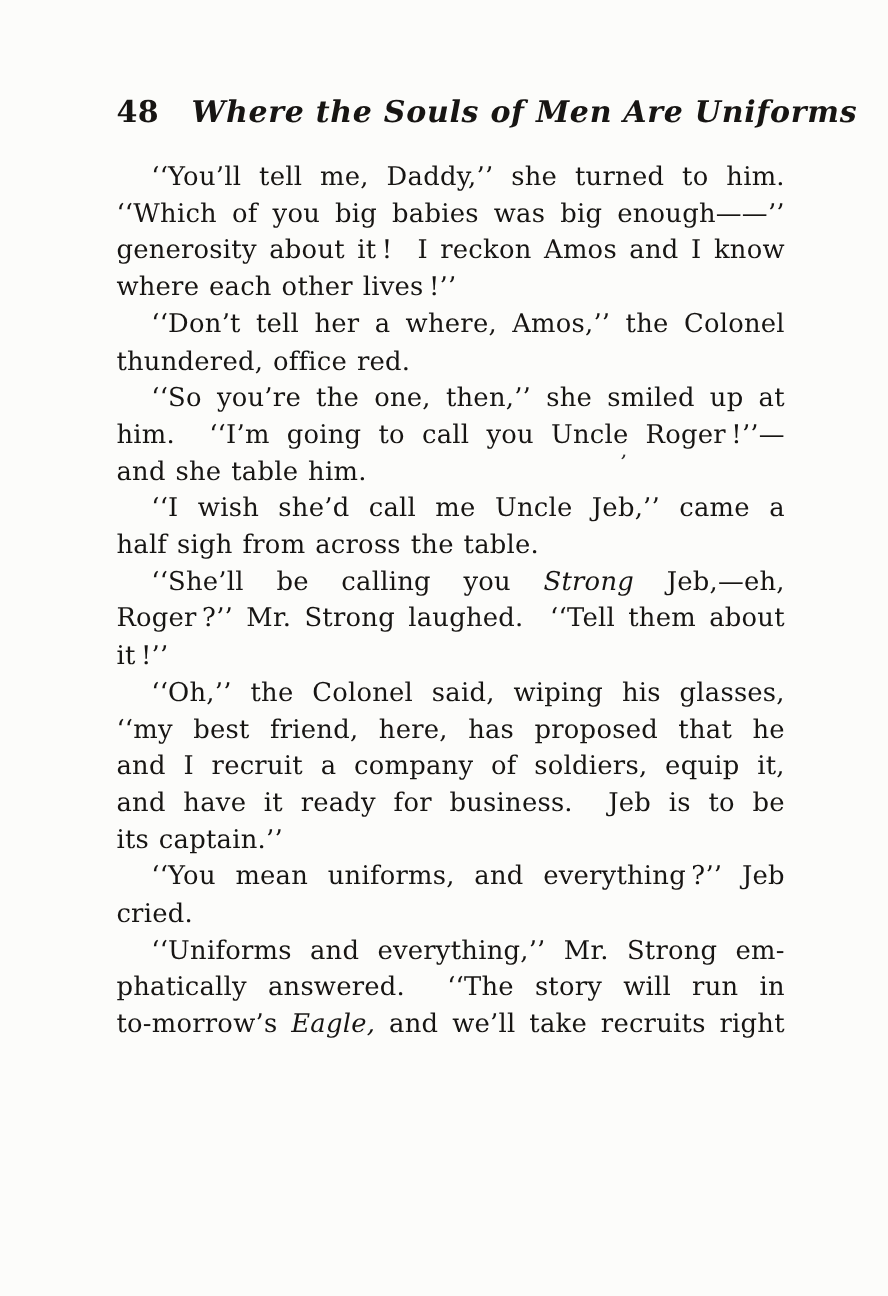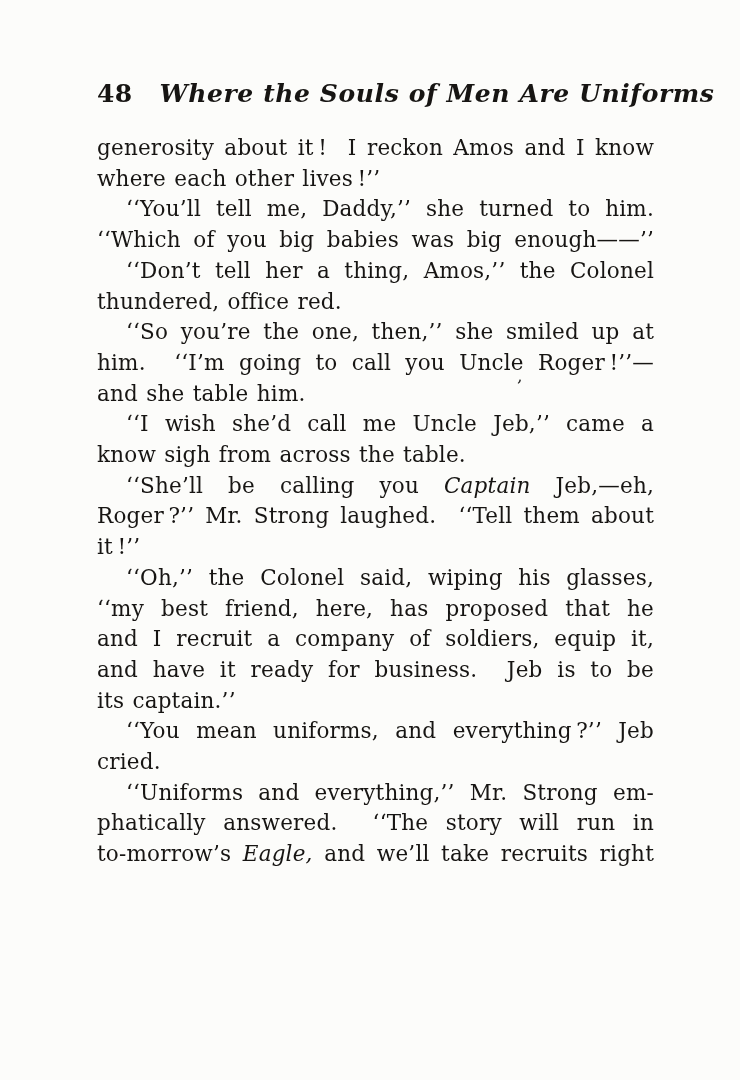--- a/index.html
+++ b/index.html
@@ -64,42 +64,42 @@
 <body>
 
 <div class="sheet">
   <div class="page">
     <div class="header">
       <span class="pnum">48</span>
       <span class="rtitle">Where the Souls of Men Are Uniforms</span>
     </div>
     <div class="bodytext">
         <div class="para">
+          <div class="line just first"><span>‘‘You’ll tell me, Daddy,’’ she turned to him.</span></div>
+          <div class="line just"><span>‘‘Which of you big babies was big enough——’’</span></div>
+        </div>
+        <div class="para">
           <div class="line just"><span>generosity about it !&nbsp; I reckon Amos and I know</span></div>
           <div class="line"><span>where each other lives !’’</span></div>
         </div>
         <div class="para">
-          <div class="line just first"><span>‘‘You’ll tell me, Daddy,’’ she turned to him.</span></div>
-          <div class="line just"><span>‘‘Which of you big babies was big enough——’’</span></div>
-        </div>
-        <div class="para">
-          <div class="line just first"><span>‘‘Don’t tell her a thing, Amos,’’ the Colonel</span></div>
+          <div class="line just first"><span>‘‘Don’t tell her a where, Amos,’’ the Colonel</span></div>
           <div class="line"><span>thundered, office red.</span></div>
         </div>
         <div class="para">
           <div class="line just first"><span>‘‘So you’re the one, then,’’ she smiled up at</span></div>
           <div class="line just"><span>him.&nbsp; ‘‘I’m going to call you Uncle Roger !’’—</span></div>
           <div class="line"><span>and she table him.</span></div>
         </div>
         <div class="para">
           <div class="line just first"><span>‘‘I wish she’d call me Uncle Jeb,’’ came a</span></div>
-          <div class="line"><span>know sigh from across the table.</span></div>
+          <div class="line"><span>half sigh from across the table.</span></div>
         </div>
         <div class="para">
-          <div class="line just first"><span>‘‘She’ll be calling you </span><span class="it">Captain</span><span> Jeb,—eh,</span></div>
+          <div class="line just first"><span>‘‘She’ll be calling you </span><span class="it">Strong</span><span> Jeb,—eh,</span></div>
           <div class="line just"><span>Roger ?’’ Mr. Strong laughed.&nbsp; ‘‘Tell them about</span></div>
           <div class="line"><span>it !’’</span></div>
         </div>
         <div class="para">
           <div class="line just first"><span>‘‘Oh,’’ the Colonel said, wiping his glasses,</span></div>
           <div class="line just"><span>‘‘my best friend, here, has proposed that he</span></div>
           <div class="line just"><span>and I recruit a company of soldiers, equip it,</span></div>
           <div class="line just"><span>and have it ready for business.&nbsp; Jeb is to be</span></div>
           <div class="line"><span>its captain.’’</span></div>
         </div>

